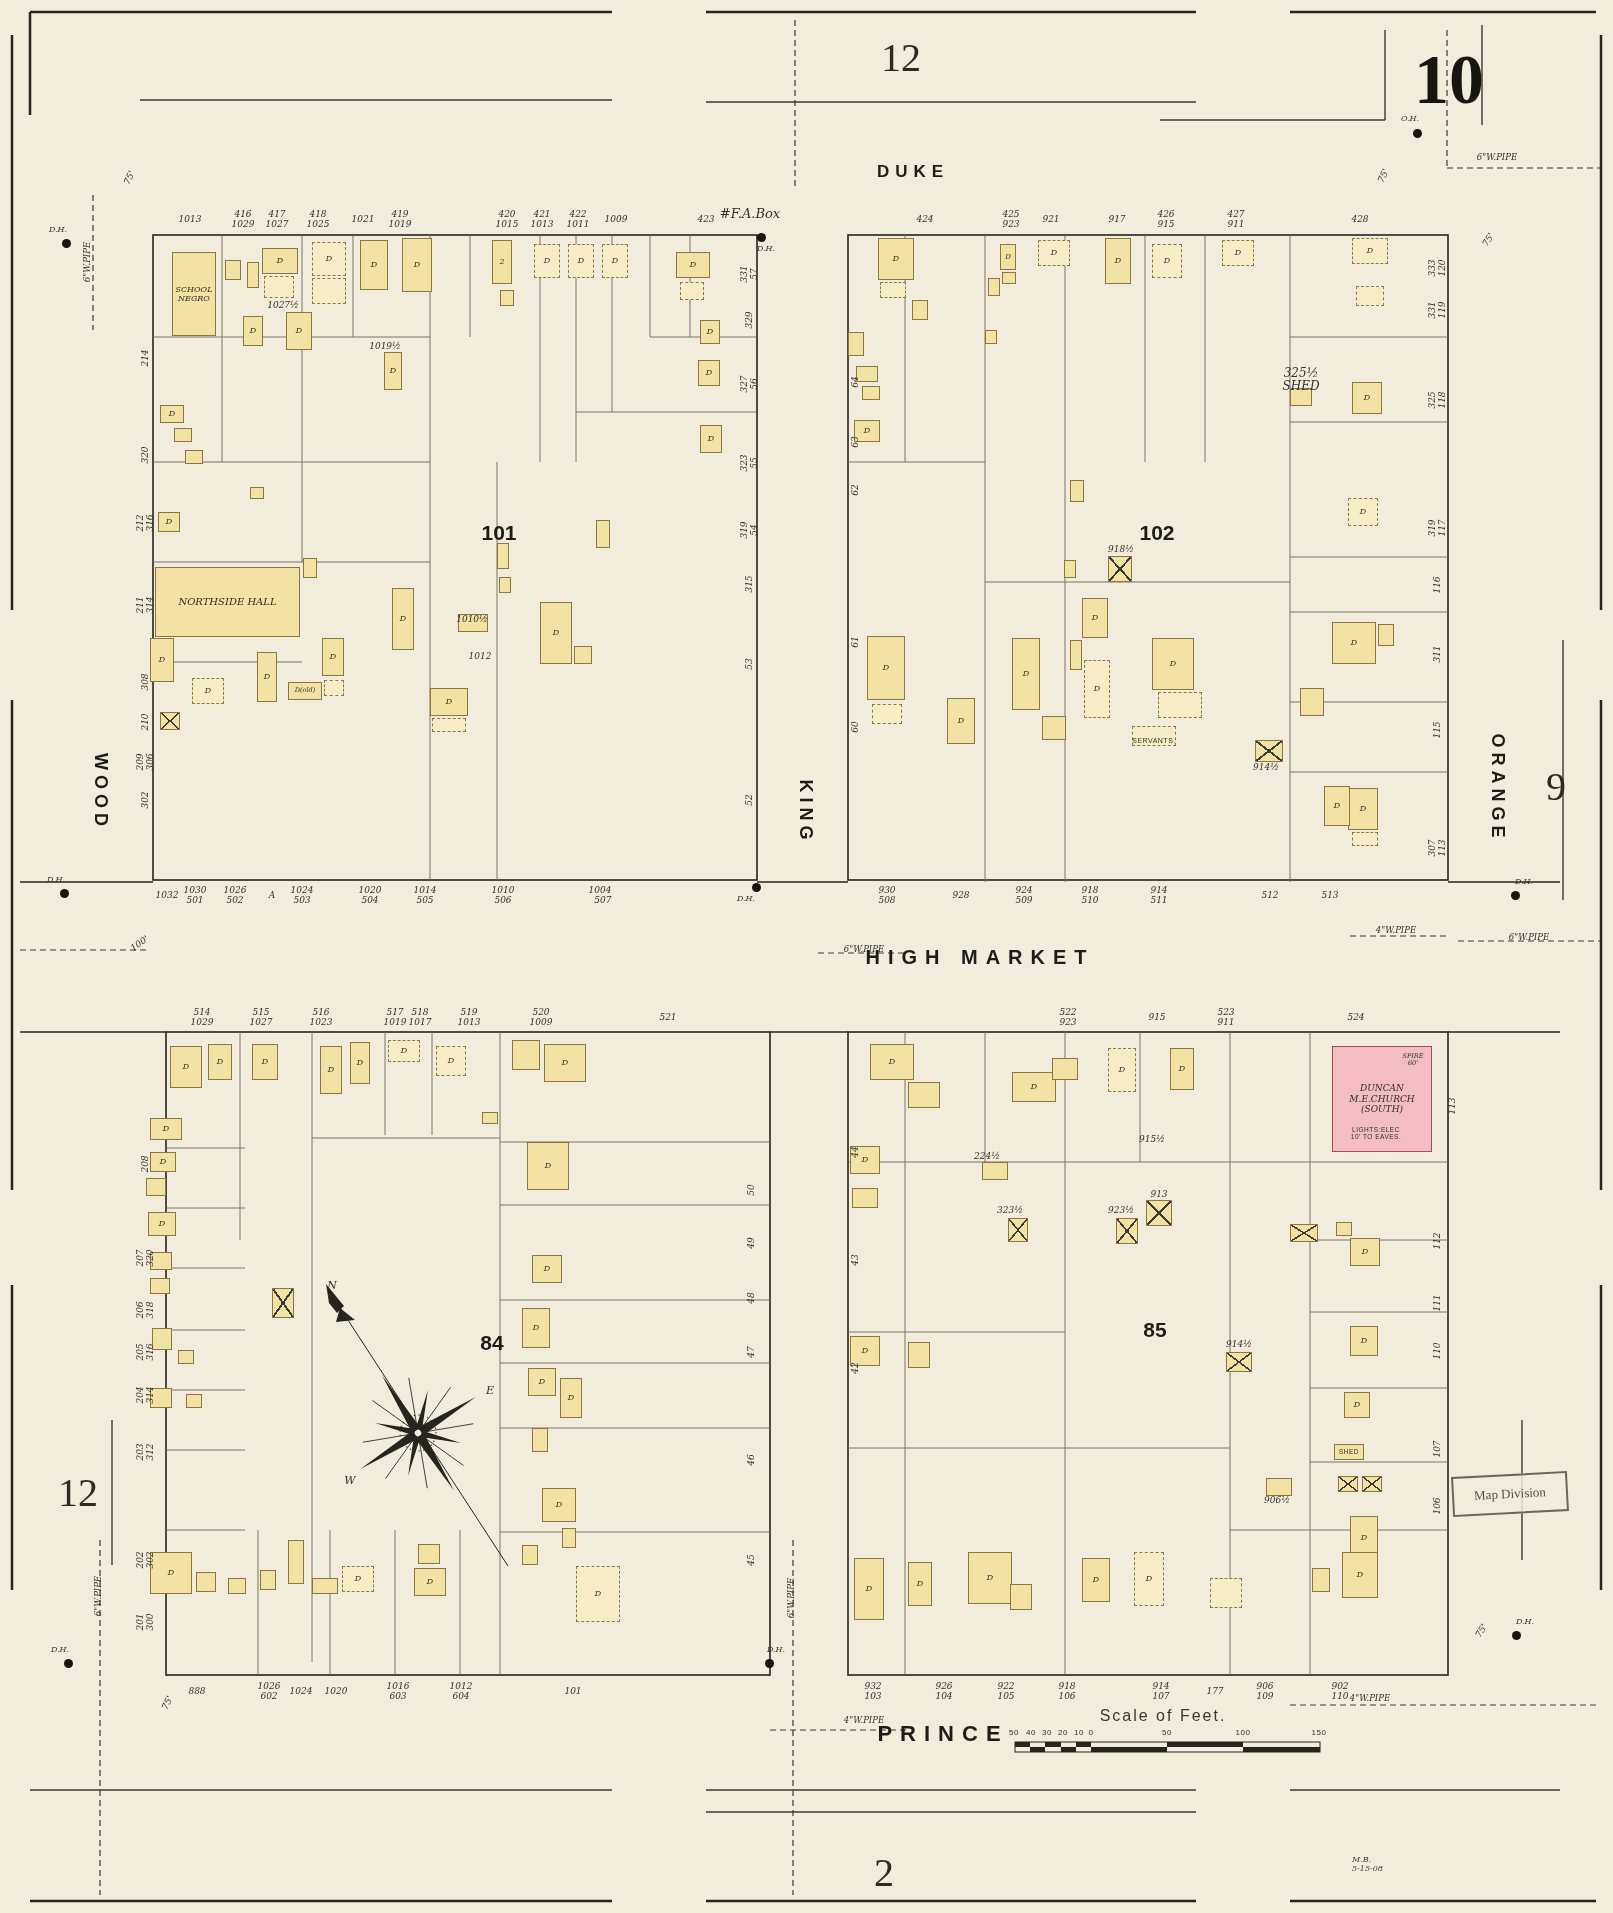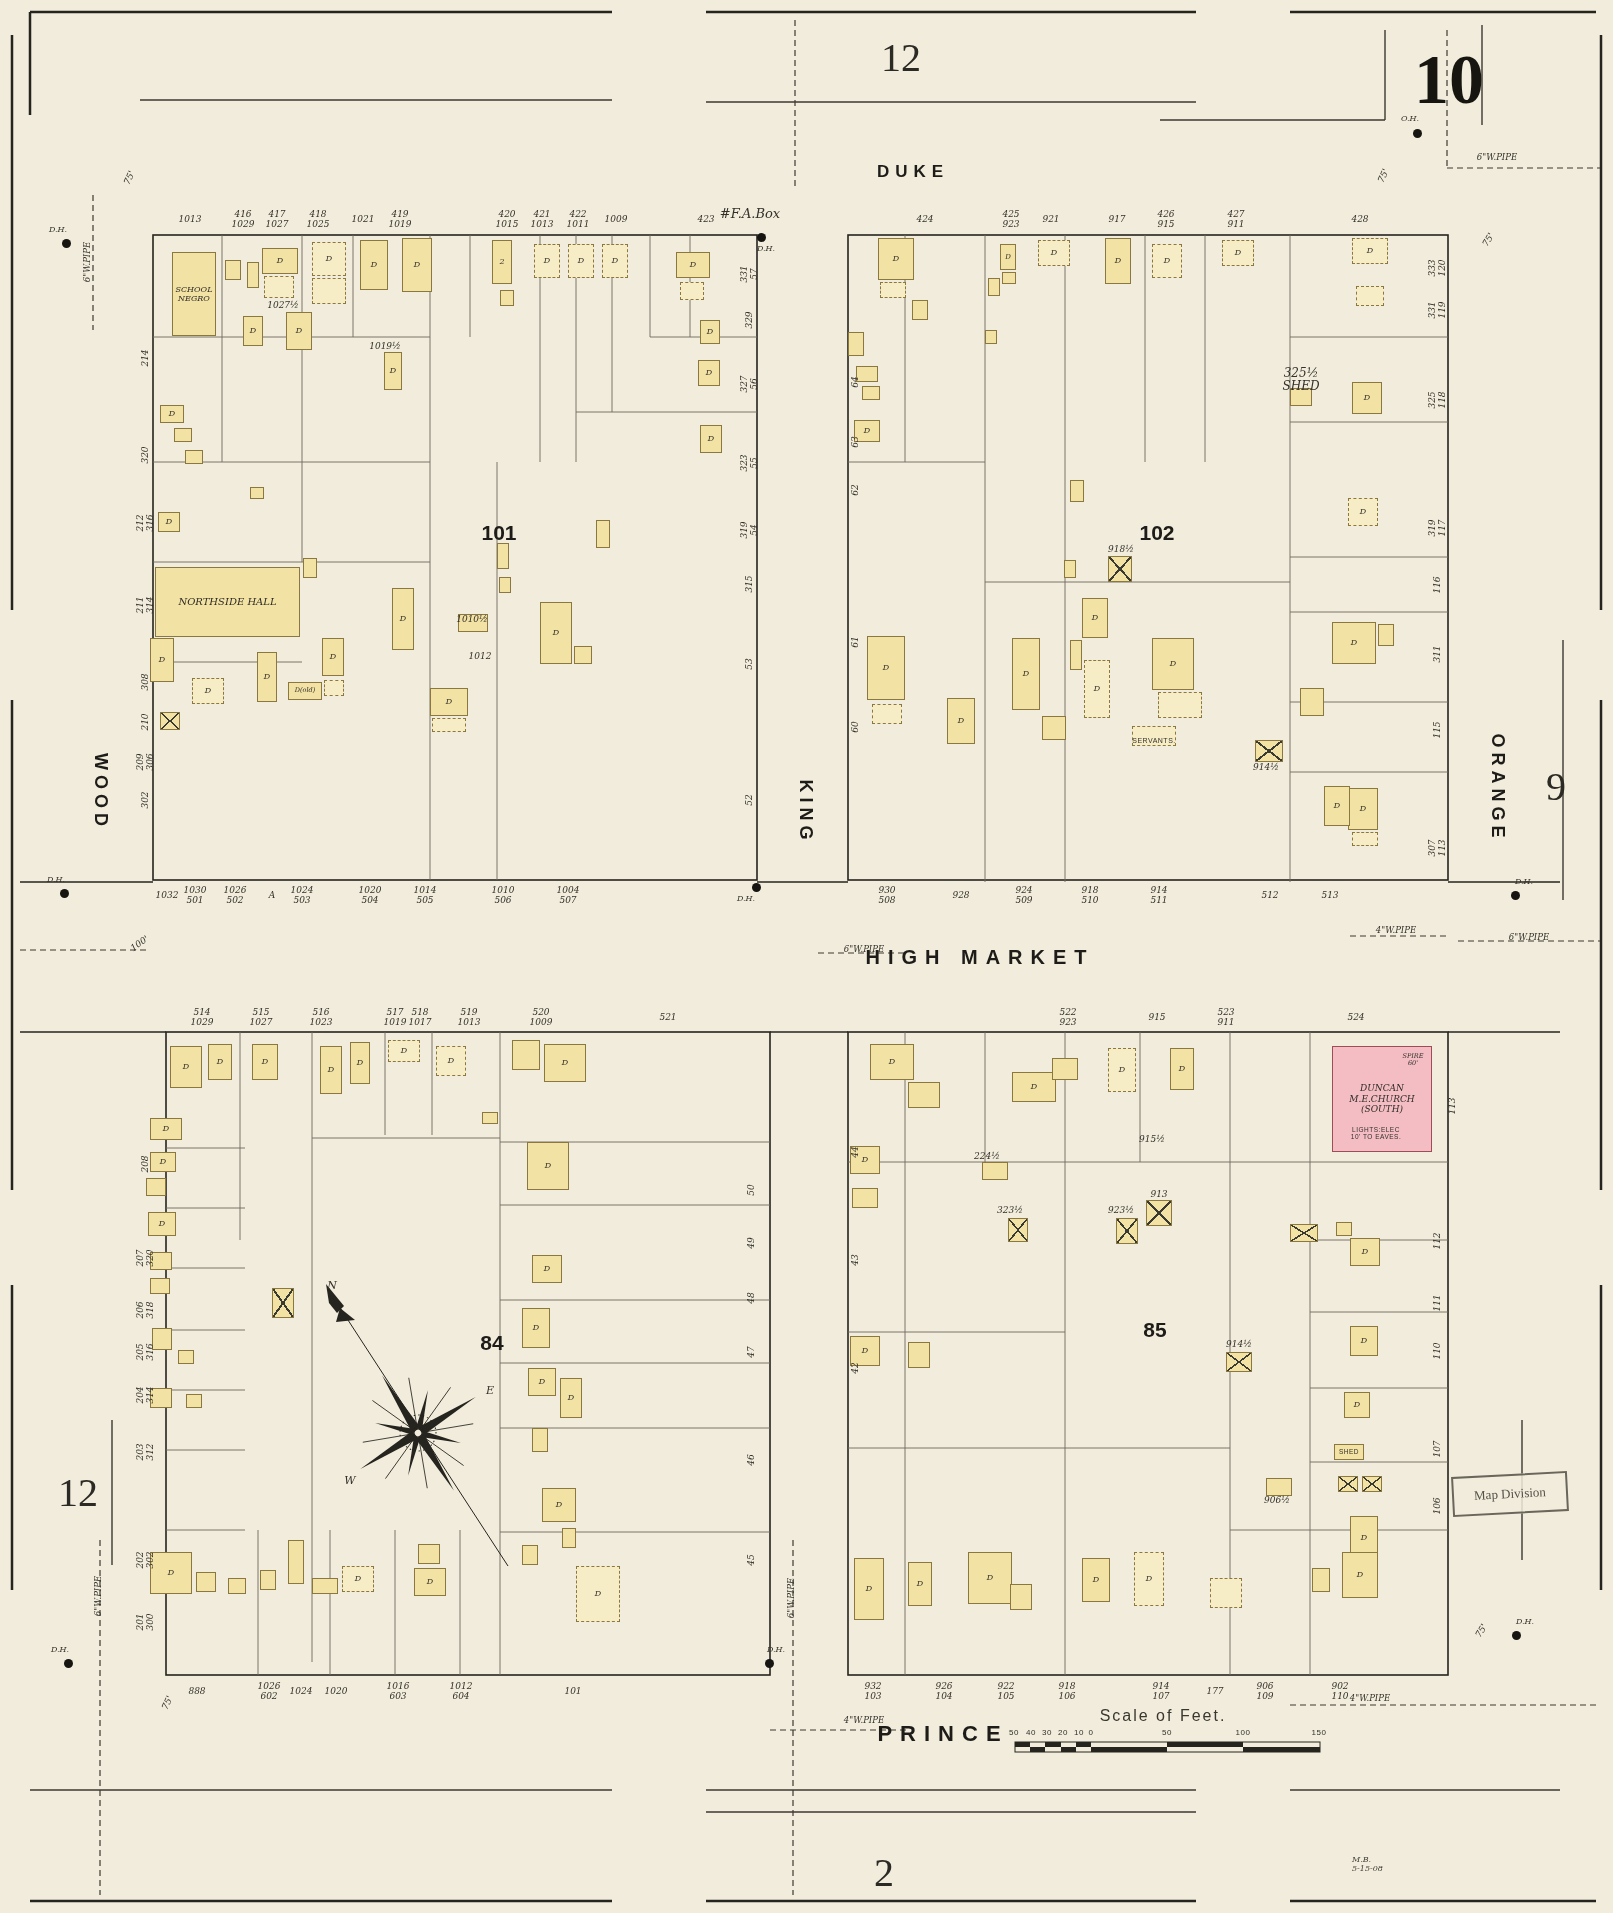--- a/index.html
+++ b/index.html
@@ -528,21 +528,21 @@
 502</div>
       <div class="hw" style="left: 272px; top: 896px; font-size: 9px; transform: translate(-50%, -50%);">A</div>
       <div class="hw" style="left: 302px; top: 896px; font-size: 9px; transform: translate(-50%, -50%);">1024
 503</div>
       <div class="hw" style="left: 370px; top: 896px; font-size: 9px; transform: translate(-50%, -50%);">1020
 504</div>
       <div class="hw" style="left: 425px; top: 896px; font-size: 9px; transform: translate(-50%, -50%);">1014
 505</div>
       <div class="hw" style="left: 503px; top: 896px; font-size: 9px; transform: translate(-50%, -50%);">1010
 506</div>
-      <div class="hw" style="left: 568px; top: 896px; font-size: 9px; transform: translate(-50%, -50%);">1004
+      <div class="hw" style="left: 600px; top: 896px; font-size: 9px; transform: translate(-50%, -50%); text-align: right;">1004
 507</div>
       <div class="hw" style="left: 887px; top: 896px; font-size: 9px; transform: translate(-50%, -50%);">930
 508</div>
       <div class="hw" style="left: 961px; top: 896px; font-size: 9px; transform: translate(-50%, -50%);">928</div>
       <div class="hw" style="left: 1024px; top: 896px; font-size: 9px; transform: translate(-50%, -50%);">924
 509</div>
       <div class="hw" style="left: 1090px; top: 896px; font-size: 9px; transform: translate(-50%, -50%);">918
 510</div>
       <div class="hw" style="left: 1159px; top: 896px; font-size: 9px; transform: translate(-50%, -50%);">914
 511</div>

